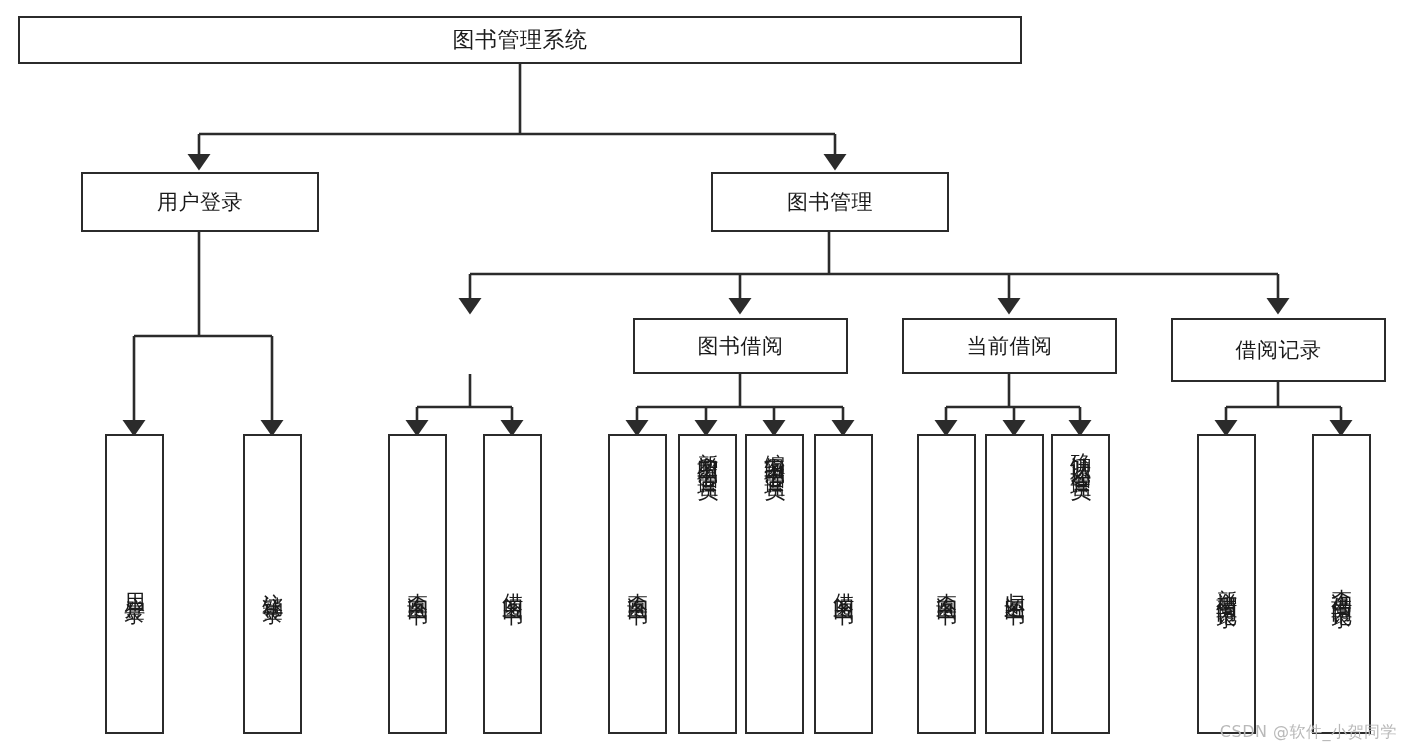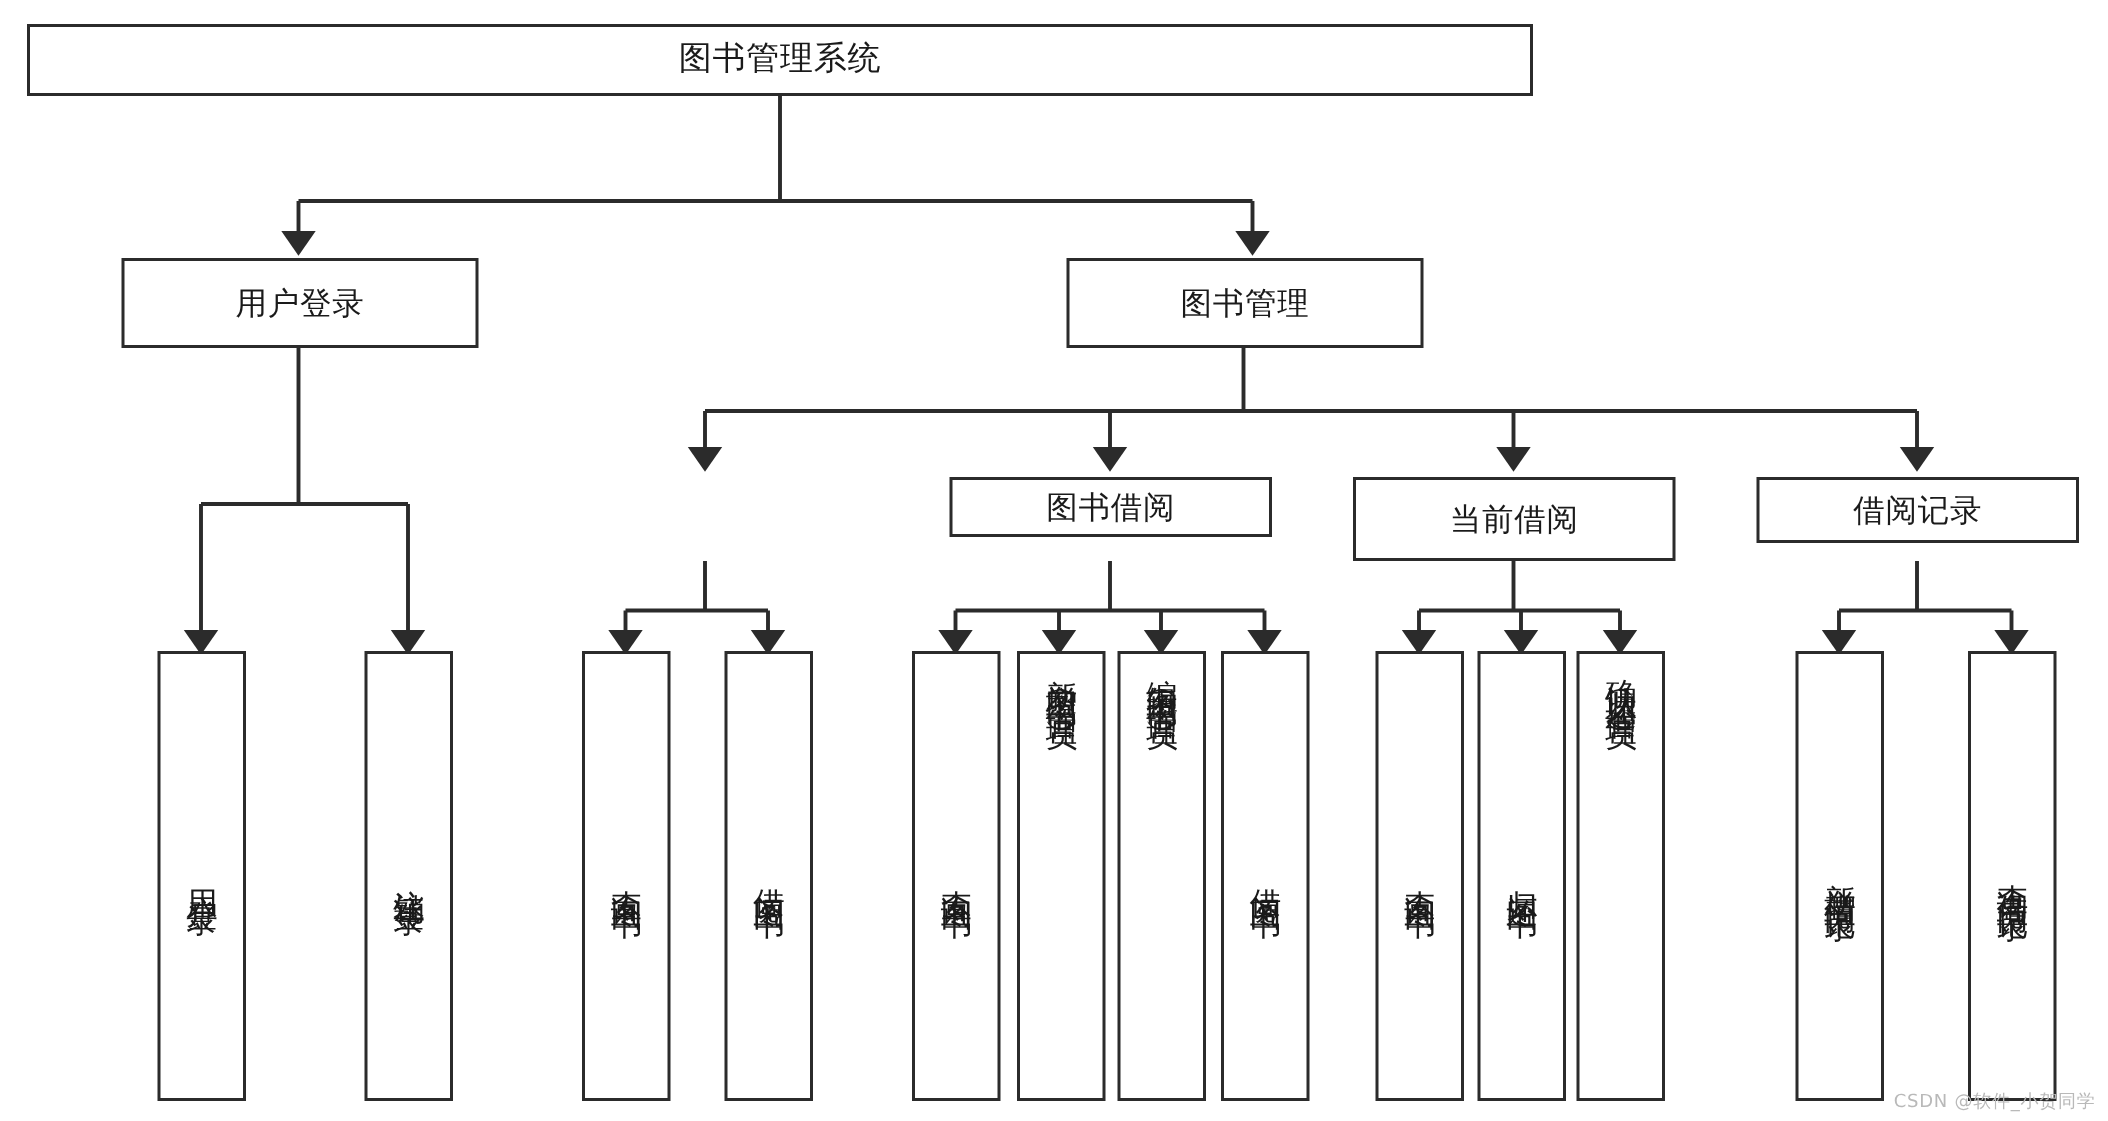--- a/index.html
+++ b/index.html
@@ -62,21 +62,21 @@
     margin: 0 auto;
   }
   .node.vert.center .label {
     margin-top: auto;
     margin-bottom: auto;
   }
   .watermark {
     position: absolute;
     right: 8px;
     bottom: 4px;
-    font-size: 12px;
+    font-size: 16px;
     color: #b9b9b9;
     letter-spacing: 0.5px;
     white-space: nowrap;
     font-family: "DejaVu Sans", "Liberation Sans", sans-serif;
   }
 </style>
 </head>
 <body>
 
 <div id="canvas">
@@ -135,27 +135,27 @@
     <span class="label">图书管理系统</span>
   </div>
 
   <div class="node horiz lvl1" style="left:81px; top:172px; width:238px; height:60px;">
     <span class="label">用户登录</span>
   </div>
   <div class="node horiz lvl1" style="left:711px; top:172px; width:238px; height:60px;">
     <span class="label">图书管理</span>
   </div>
 
-  <div class="node horiz lvl2" style="left:633px; top:318px; width:215px; height:40px;">
+  <div class="node horiz lvl2" style="left:633px; top:318px; width:215px; height:56px;">
     <span class="label">图书借阅</span>
   </div>
   <div class="node horiz lvl2" style="left:902px; top:318px; width:215px; height:56px;align-items:center;">
     <span class="label">当前借阅</span>
   </div>
-  <div class="node horiz lvl2" style="left:1171px; top:318px; width:215px; height:44px;">
+  <div class="node horiz lvl2" style="left:1171px; top:318px; width:215px; height:64px;">
     <span class="label">借阅记录</span>
   </div>
 
   <div class="node vert center" style="left:105px; top:434px; width:59px; height:300px;">
     <span class="label">用户登录</span>
   </div>
   <div class="node vert center" style="left:243px; top:434px; width:59px; height:300px;">
     <span class="label">注销登录</span>
   </div>
 

